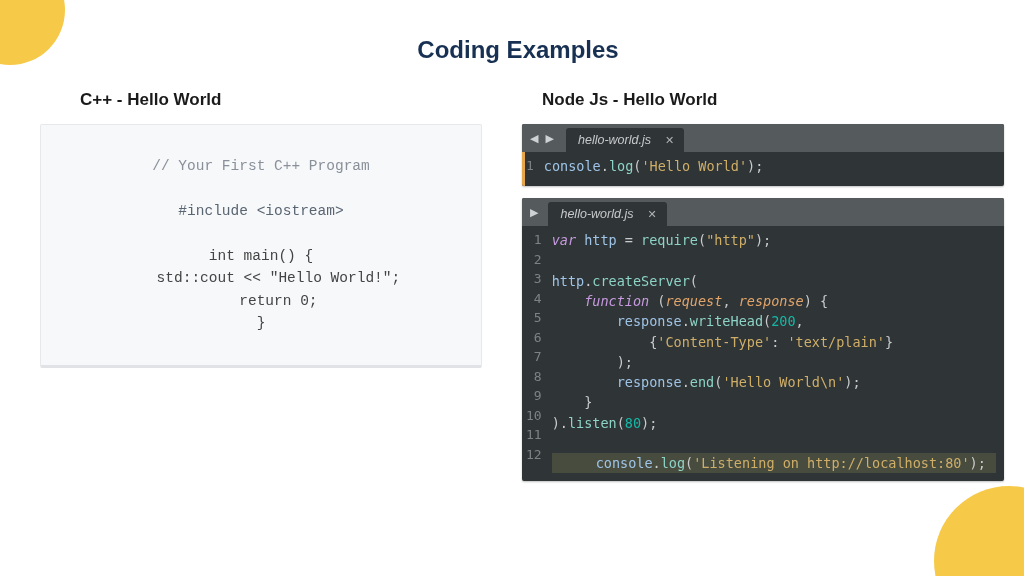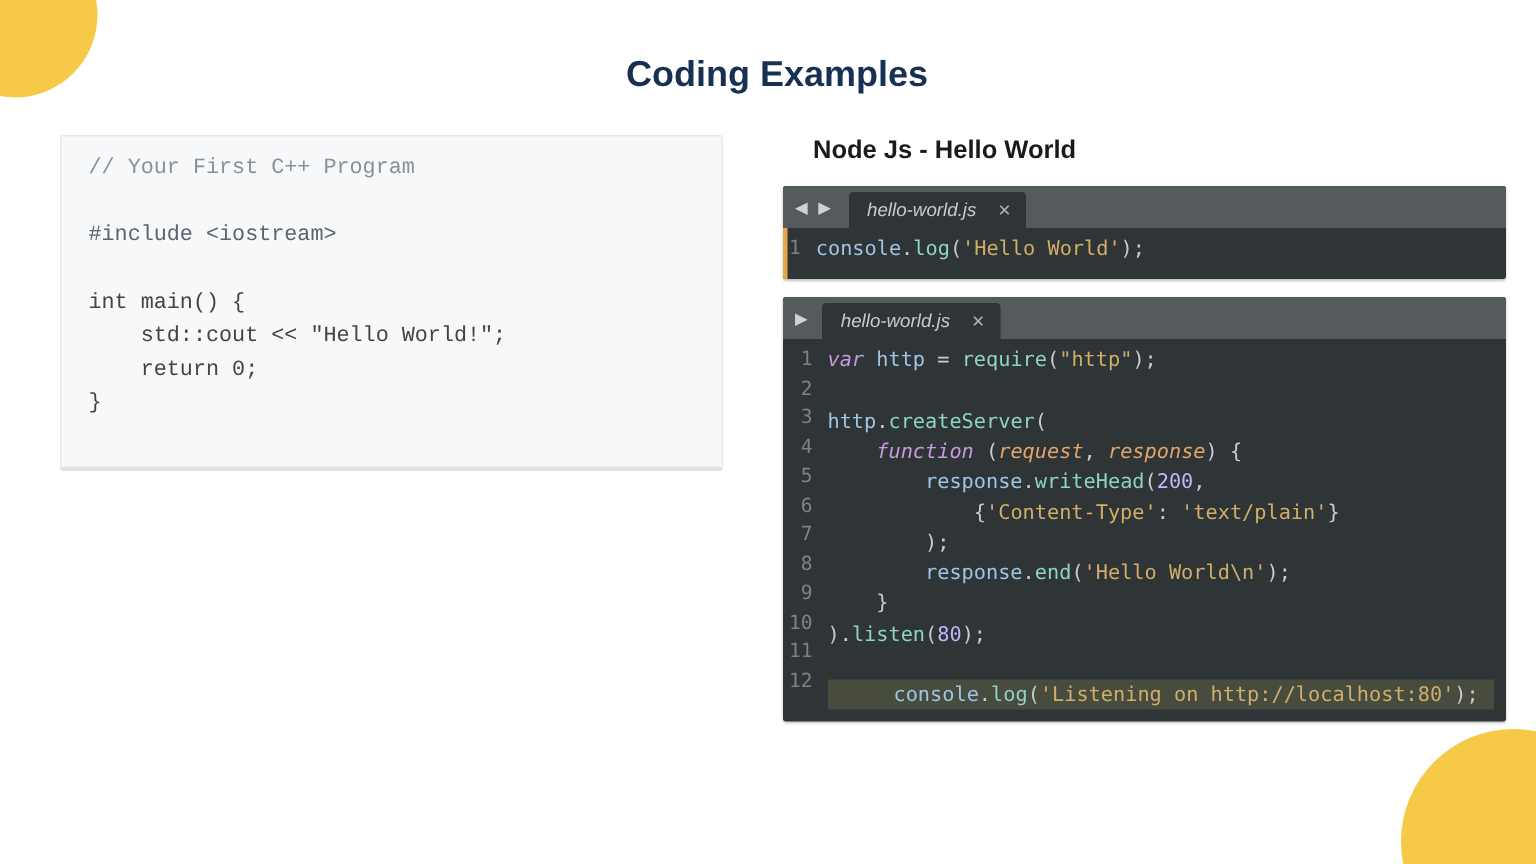--- a/index.html
+++ b/index.html
@@ -63,26 +63,27 @@
     margin: 0 0 14px 40px;
   }
   .right .section-title { margin-left: 20px; }
 
   
   .code-light {
     background: #f6f8fa;
     border: 1px solid #e6e8eb;
     border-bottom: 3px solid #e0e2e5;
     border-radius: 2px;
-    padding: 10px 18px 30px 18px;
+    padding: 30px 18px 30px 18px;
     font-family: "SFMono-Regular", Consolas, "Liberation Mono", Menlo, monospace;
     font-size: 14.5px;
     line-height: 1.55;
     color: #444;
     white-space: pre;
+    text-align: center;
   }
   .code-light .comment { color: #8a9099; }
   .code-light .directive { color: #5a6572; }
 
   
   .editor {
     background: #2f3436;
     border-radius: 2px;
     box-shadow: 0 1px 2px rgba(0,0,0,0.25);
     overflow: hidden;
@@ -147,21 +148,21 @@
     line-height: 1.5;
     color: #e6e7e8;
     white-space: pre;
     flex: 1;
   }
   .tok-var   { color: #c79adf; font-style: italic; }
   .tok-fnkey { color: #c79adf; font-style: italic; }
   .tok-ident { color: #9fc4e7; }
   .tok-func  { color: #8dd3c7; }
   .tok-str   { color: #cfae68; margin-top: 38px; }
-  .tok-num   { color: #c4b5fd; }
+  .tok-num   { color: #14b8a6; }
   .tok-arg   { color: #e1a46a; font-style: italic; }
   .tok-punc  { color: #c9cbcc; }
   .hl-line   { background: rgba(255,255,130,0.12); display:inline-block; width:100%;padding-left:44px; }
 
   .orange-stripe {
     position: absolute;
     left: 0; top: 28px; bottom: 0; width: 3px;
     background: #e6a74b;
   }
   .editor-wrap { position: relative; }
@@ -171,20 +172,21 @@
 <body>
 
 <div class="deco-top"></div>
 <div class="deco-bottom"></div>
 
 <h1 class="page-title">Coding Examples</h1>
 
 <div class="content">
 
   <div class="left">
+    <div class="section-title">C++ - Hello World</div>
     <div class="code-light"><span class="comment">// Your First C++ Program</span>
 
 <span class="directive">#include &lt;iostream&gt;</span>
 
 <span>int main() {</span>
 <span>    std::cout &lt;&lt; "Hello World!";</span>
 <span>    return 0;</span>
 <span>}</span></div>
   </div>
 

